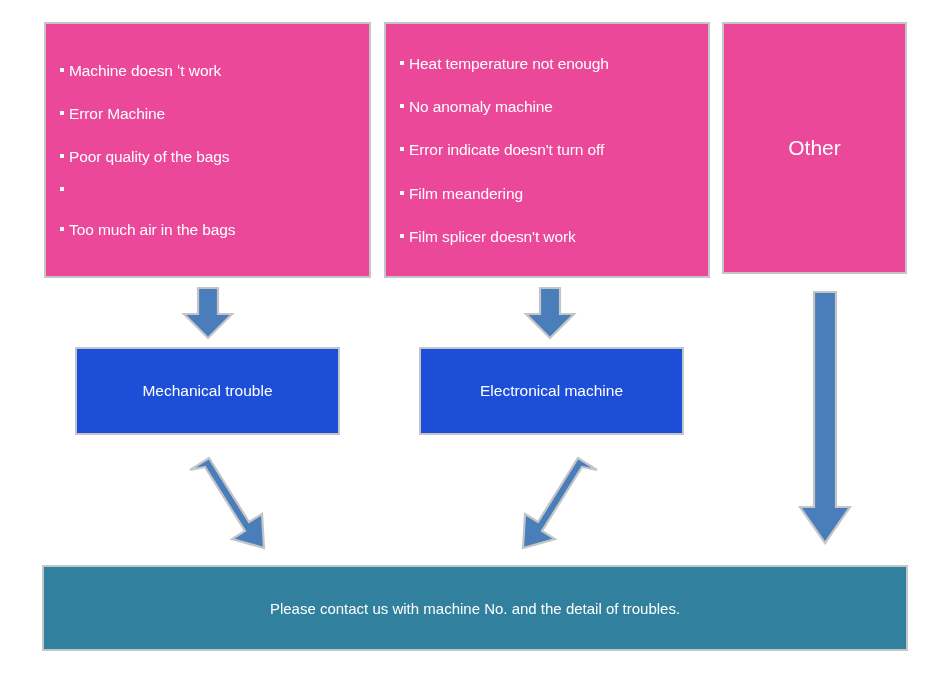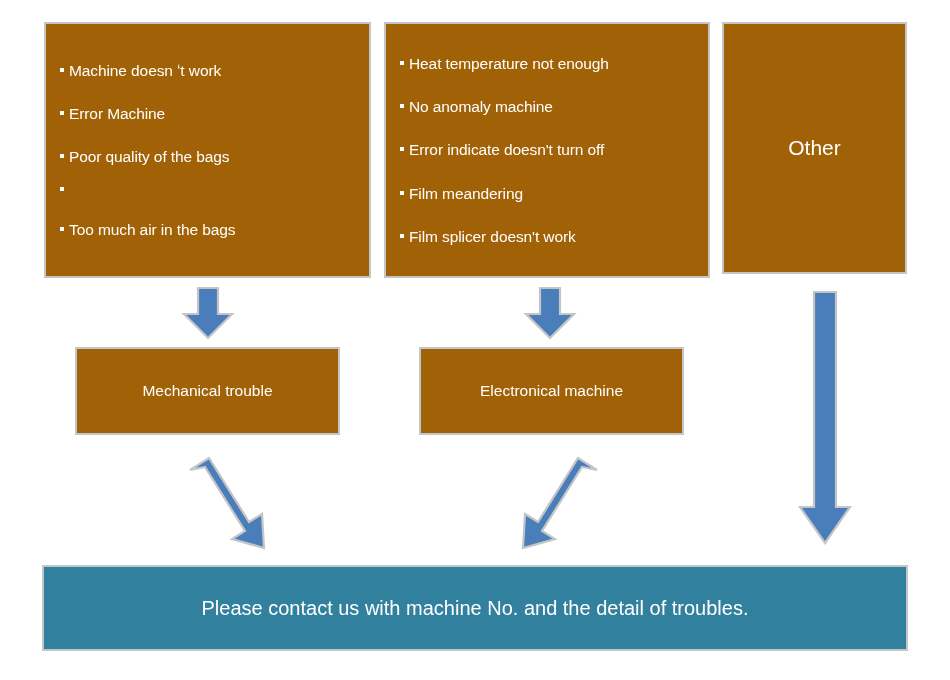--- a/index.html
+++ b/index.html
@@ -26,21 +26,21 @@
   .box {
     position: absolute;
     box-sizing: border-box;
     border: 2px solid #c3c5c7;
     color: #ffffff;
     display: flex;
   }
 
   
   .cat-box {
-    background: #a16207;
+    background: #ec4899;
     flex-direction: column;
     justify-content: center;
     padding: 4px 0 4px 14px;
   }
   .cat-box.centered {
     align-items: center;
     justify-content: center;
     padding: 0;
   }
   .bullet-row {
@@ -66,32 +66,32 @@
     flex: 0 0 auto;
   }
   .plain-label {
     font-size: 21px;
     color: #ffffff;
     line-height: 1.1;
   }
 
   
   .mid-box {
-    background: #a16207;
+    background: #1d4ed8;
     align-items: center;
     justify-content: center;
     font-size: 15.5px;
   }
 
   
   .bottom-bar {
     background: #31819e;
     align-items: center;
     justify-content: center;
-    font-size: 20px;
+    font-size: 15px;
   }
 
   
   .arrow {
     position: absolute;
     overflow: visible;
   }
   .arrow svg { display: block; overflow: visible; }
   .arrow .shape {
     fill: #4a7ebb;

